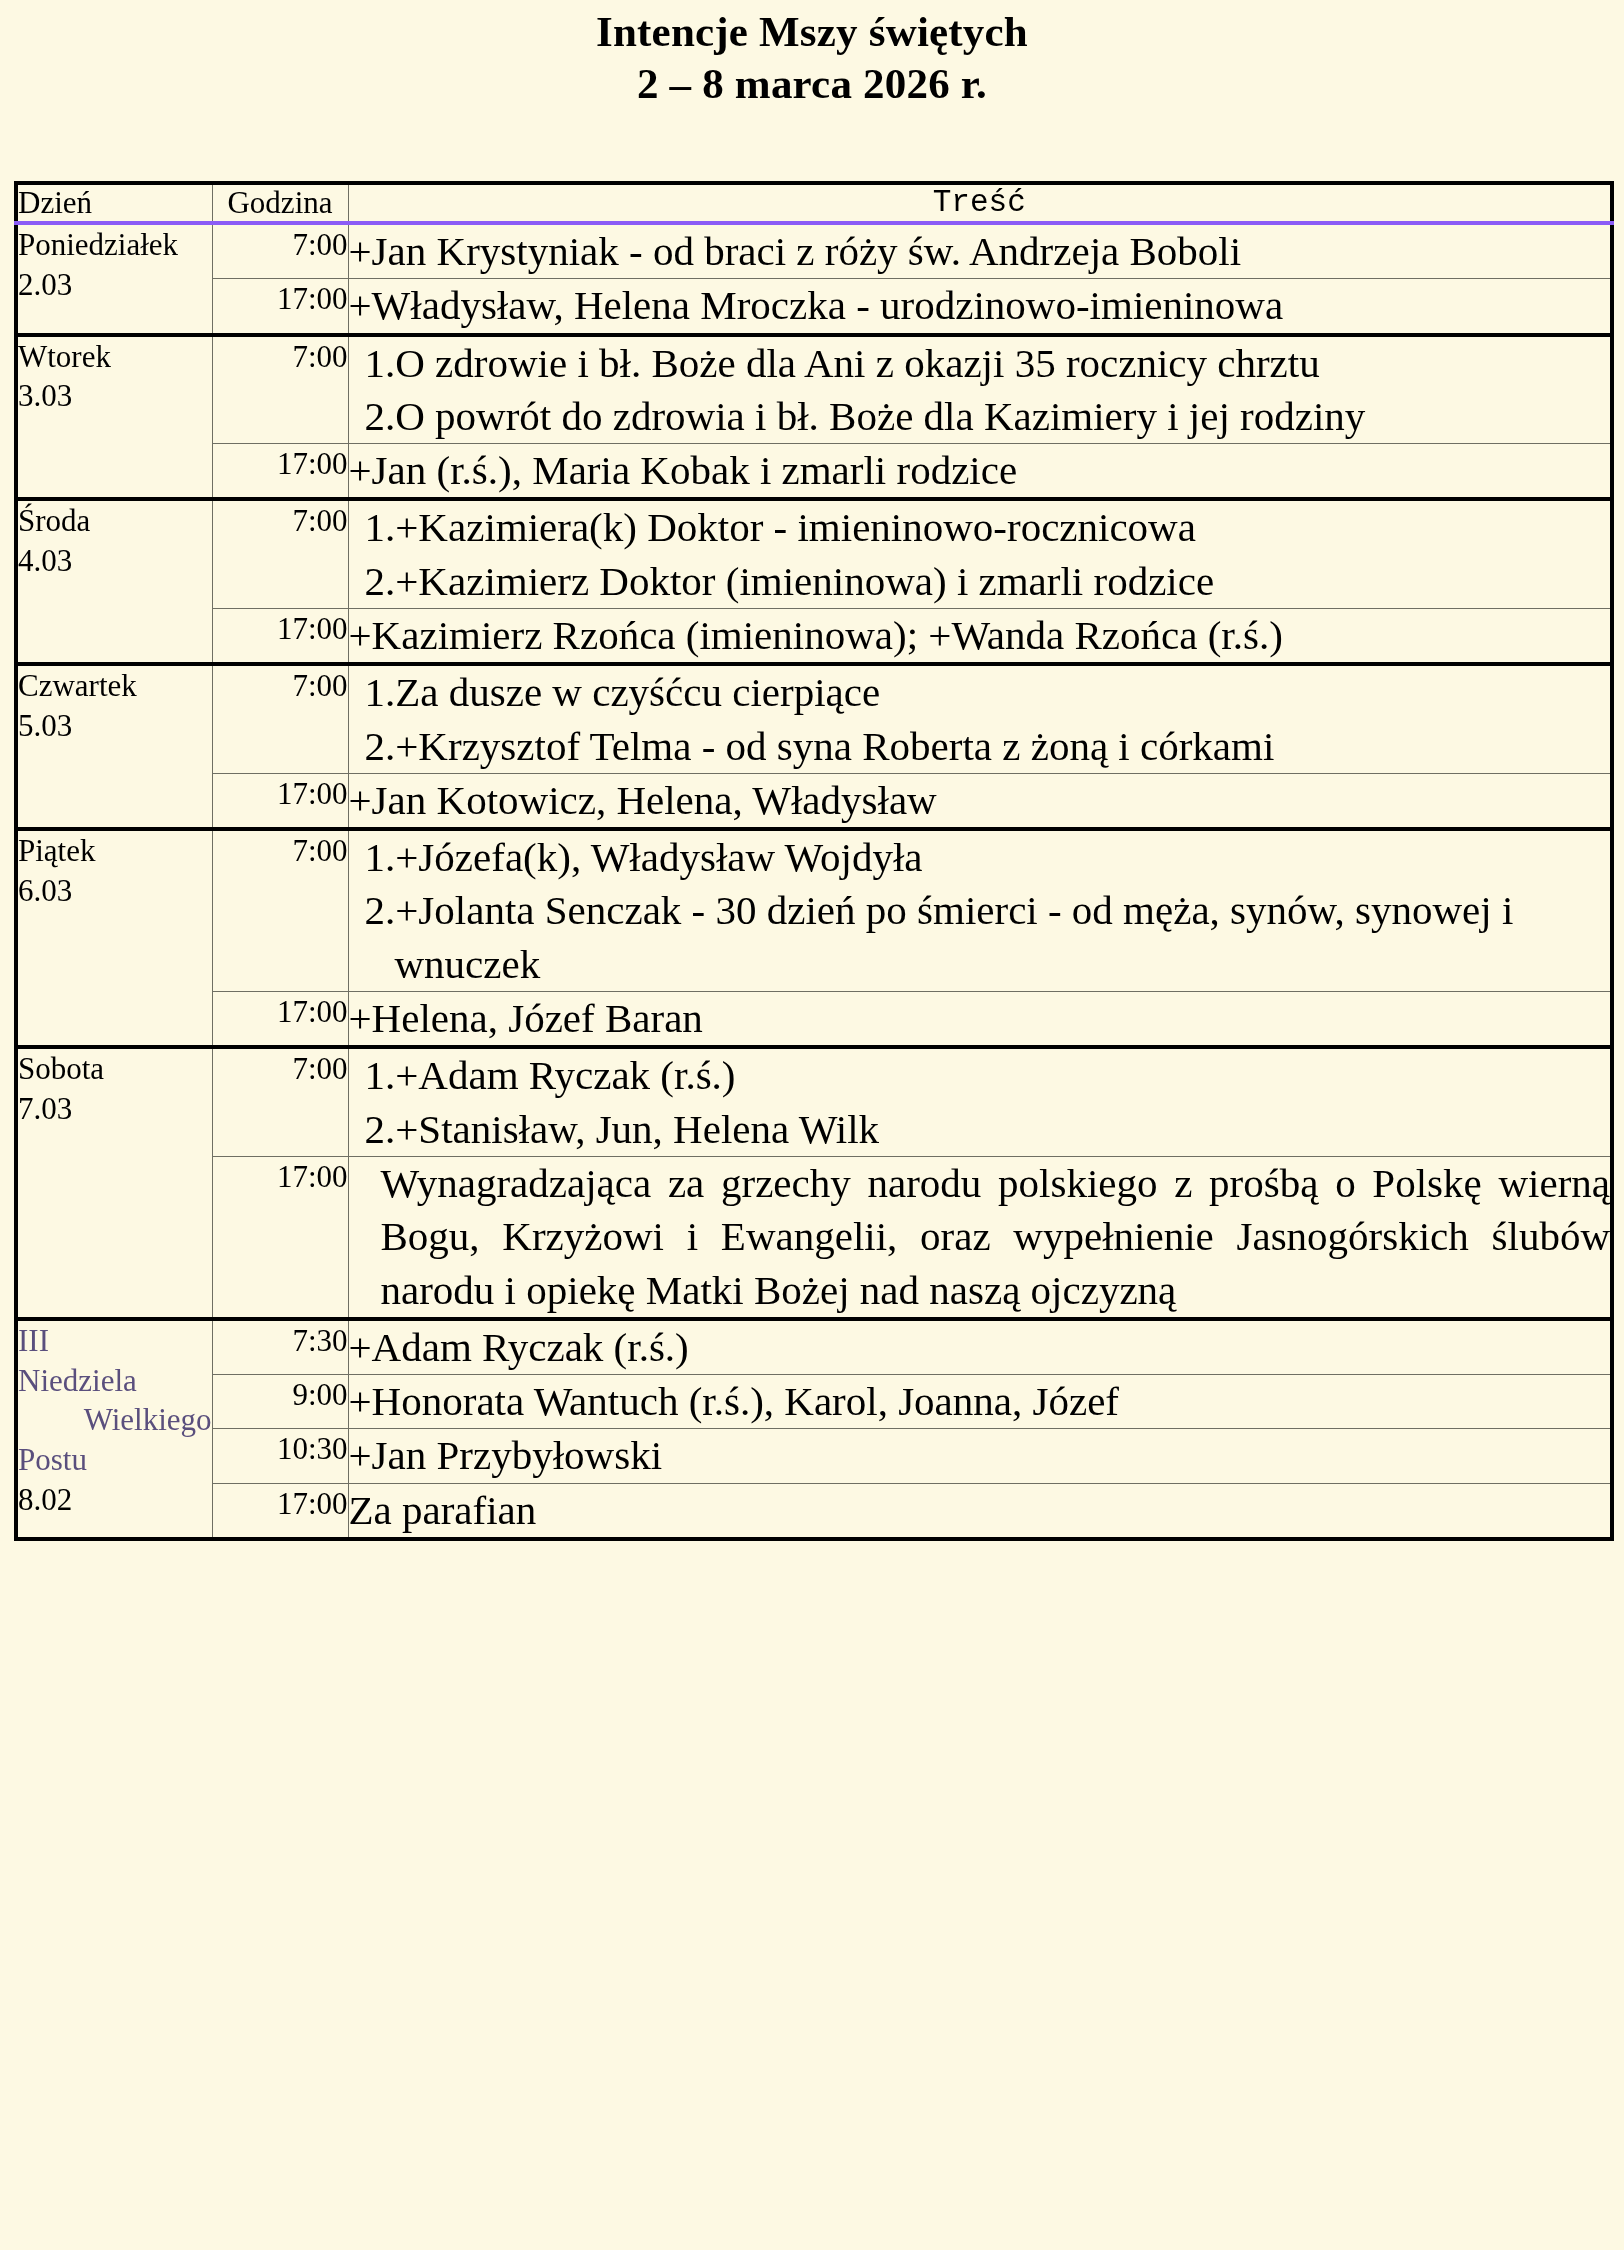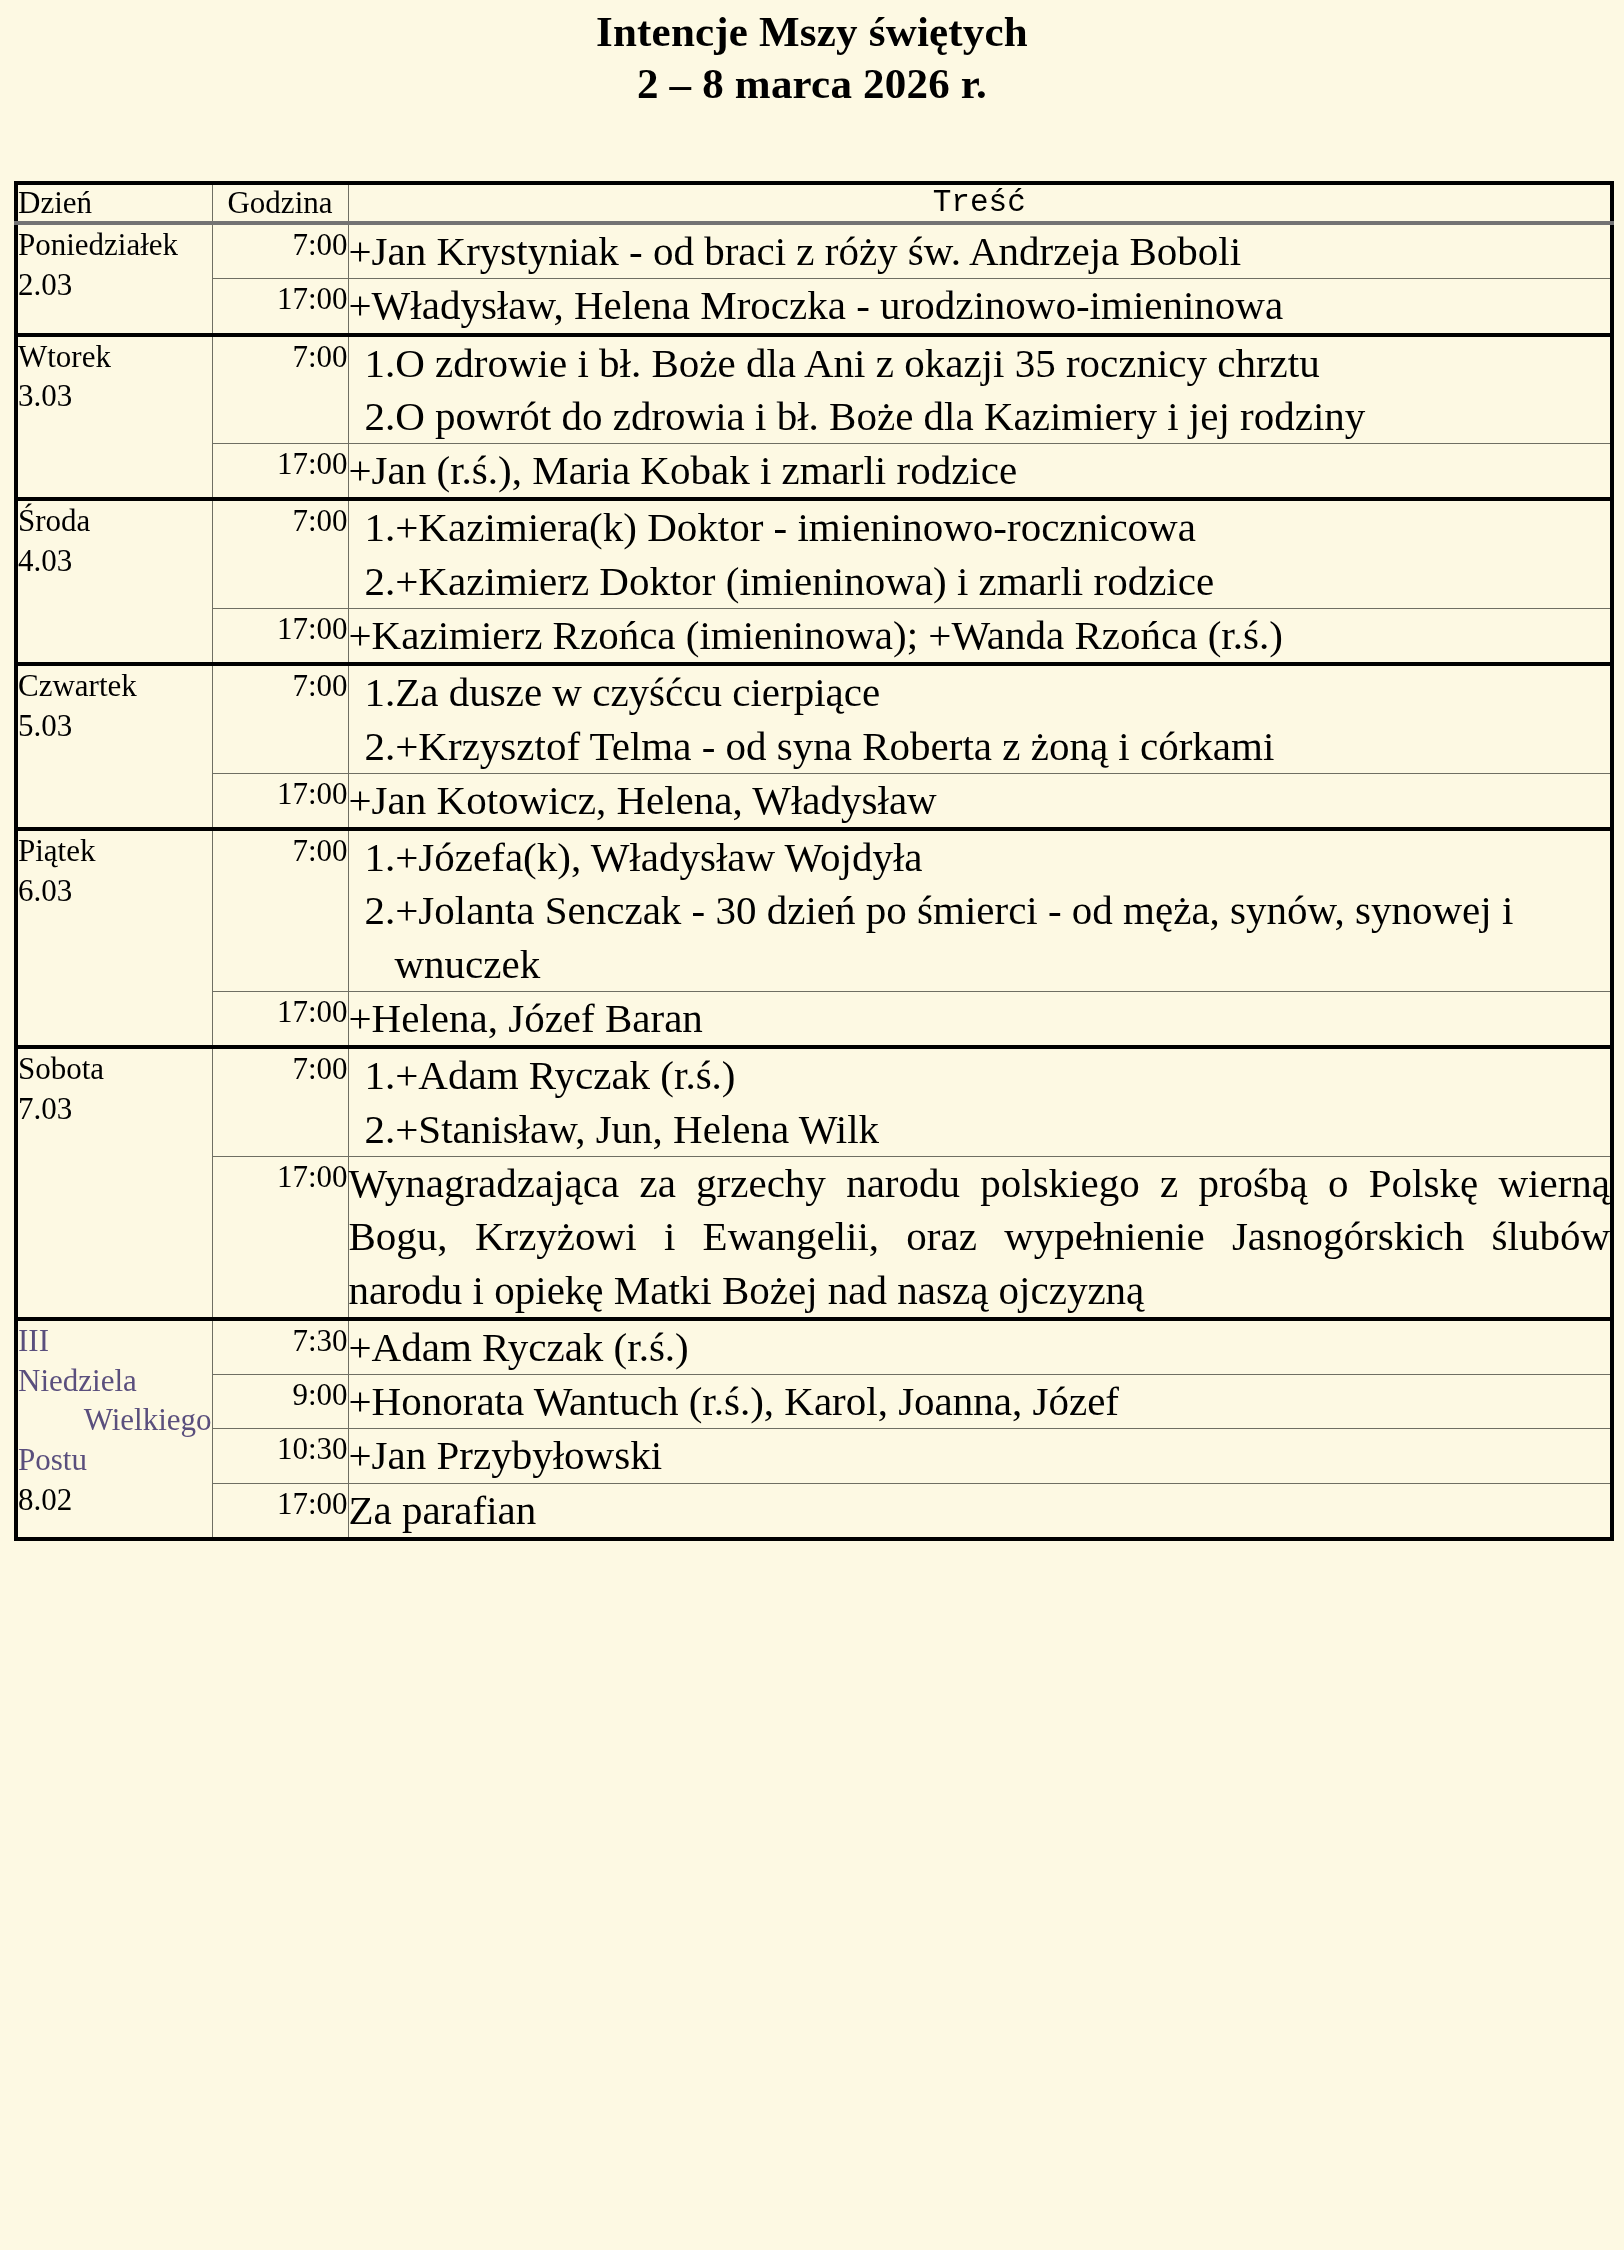--- a/index.html
+++ b/index.html
@@ -57,21 +57,21 @@
   
   .head-cell {
     font-size: 31px;
     font-weight: normal;
     padding: 12px 10px 18px 10px;
     border-right: 1px solid #6f6f63;
     text-align: left;
   }
   .head-cell.center { text-align: center; }
   .head-cell.last { border-right: none; font-family: Liberation Mono, monospace; }
-  .head-row th { border-bottom: 4px solid #737373; }
+  .head-row th { border-bottom: 4px solid #8b5cf6; }
 
   
   tr.group-start > td { border-top: 4px solid #000; }
   tr.sub-row > td.time-cell,
   tr.sub-row > td.text-cell { border-top: 1px solid #6f6f63; }
 
   .day-cell {
     font-size: 31px;
     line-height: 1.28;
     padding: 10px 8px 14px 10px;
@@ -103,20 +103,21 @@
   
   .text-cell .num-item {
     display: block;
     padding-left: 46px;
     text-indent: -30px;
   }
   .text-cell .just {
     display: block;
     text-align: justify;
     text-align-last: left;
+    padding-left: 32px;
   }
 </style>
 </head>
 <body>
 
 <div class="page">
 
   <div class="title-block">
     <div class="title-line">Intencje Mszy świętych</div>
     <div class="title-line">2 – 8 marca 2026 r.</div>

